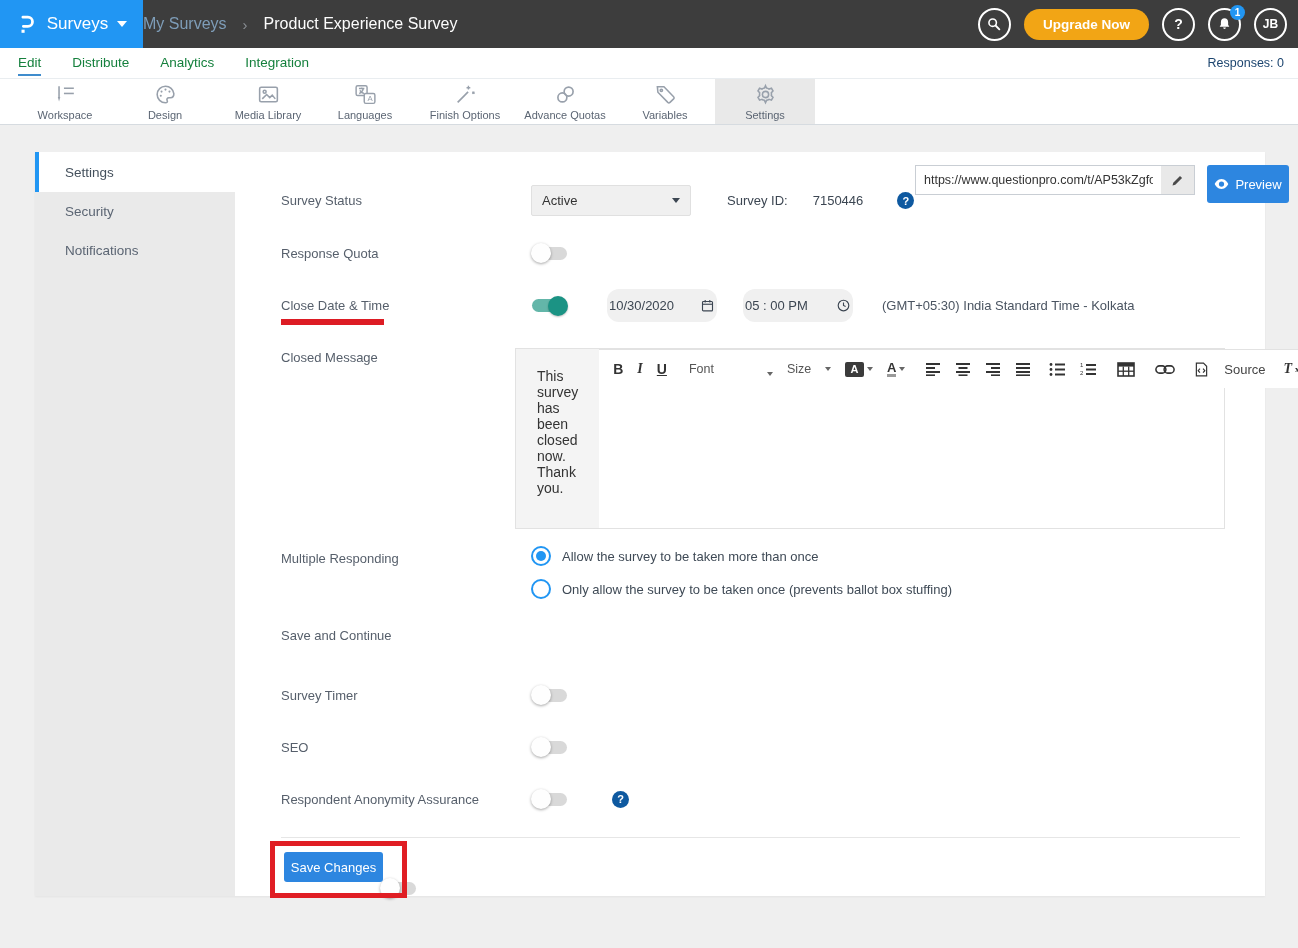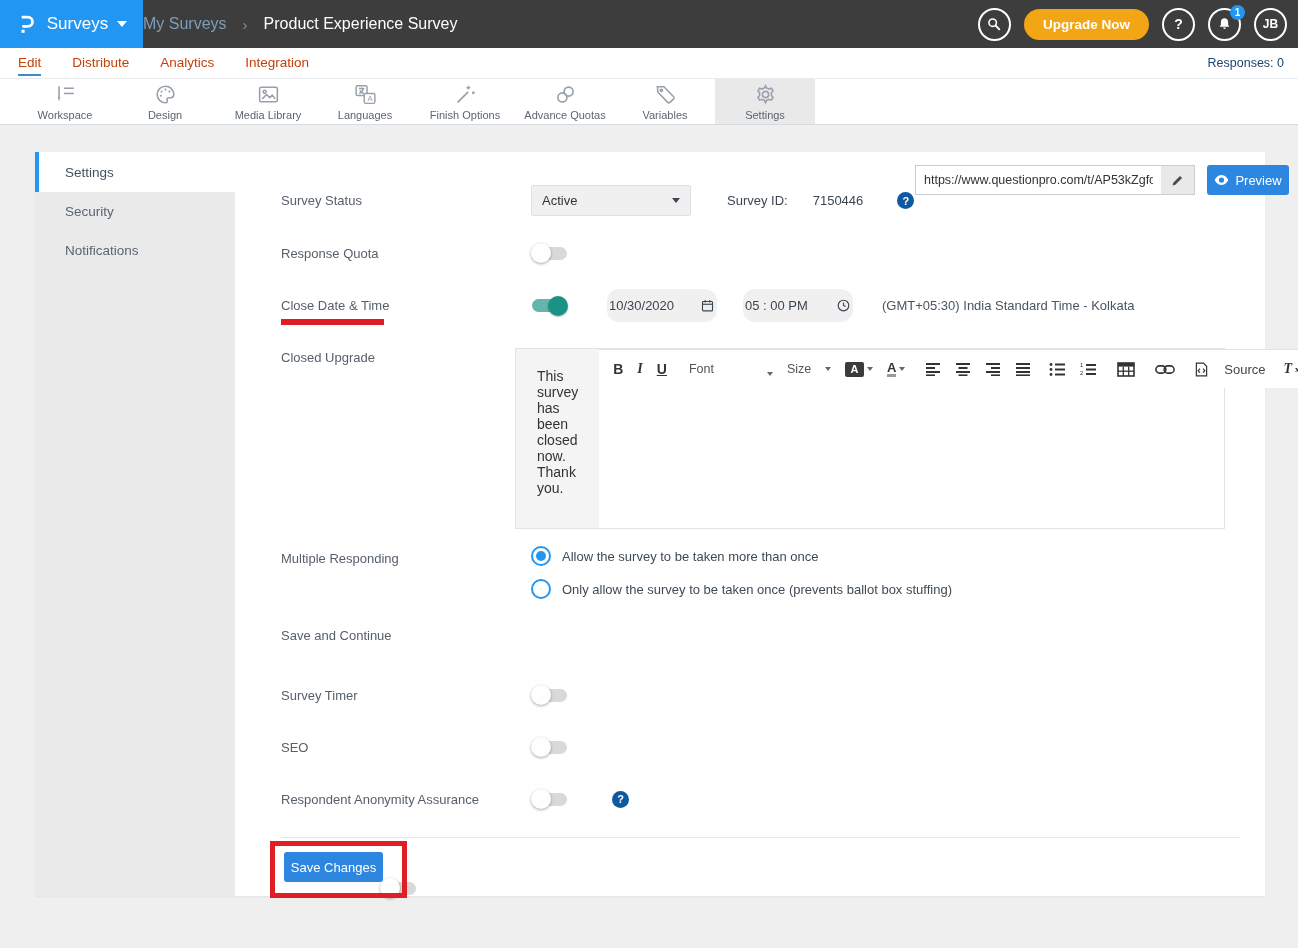--- a/index.html
+++ b/index.html
@@ -14,32 +14,32 @@
   .bc-parent{color:#7e9db8;cursor:pointer;}
   .bc-sep{color:#8a8f94;font-size:15px;}
   .bc-current{color:#fdfdfd;}
   .topbar-right{margin-left:auto;display:flex;align-items:center;gap:13px;padding-right:11px;}
   .circle-btn{width:29px;height:29px;border:2px solid #fff;border-radius:50%;display:flex;align-items:center;justify-content:center;color:#fff;font-weight:bold;font-size:14px;cursor:pointer;position:relative;flex:0 0 auto;}
   .upgrade-btn{background:#f2a515;color:#fff;font-weight:bold;font-size:13.5px;border:none;border-radius:16px;padding:8px 19px;cursor:pointer;}
   .badge{position:absolute;top:-5px;right:-6px;background:#2196f3;color:#fff;font-size:10px;font-weight:bold;min-width:15px;height:15px;border-radius:8px;display:flex;align-items:center;justify-content:center;border:none;}
   
   .navrow{position:absolute;top:48px;left:0;width:100%;height:30px;background:#fff;border-bottom:1px solid #e9edf0;display:flex;align-items:center;z-index:4;}
   .navtabs{display:flex;gap:31px;padding-left:18px;}
-  .navtab{color:#c2410c;font-size:13.5px;padding:5px 0 4px 0;cursor:pointer;}
+  .navtab{color:#15803d;font-size:13.5px;padding:5px 0 4px 0;cursor:pointer;}
   .navtab.active{border-bottom:2px solid #3f8ccd;text-decoration:none;}
   .responses{position:absolute;right:14px;color:#1c456f;font-size:12.5px;}
   
   .toolrow{position:absolute;top:79px;left:0;width:100%;height:45px;background:#fff;border-bottom:1px solid #d6dbe0;z-index:4;}
   .toolitem{position:absolute;top:0;width:100px;height:45px;display:flex;flex-direction:column;align-items:center;justify-content:center;gap:2px;cursor:pointer;}
   .toolitem.active{background:#e9e9e9;}
   .toolitem .tlabel{font-size:11px;color:#5b6573;}
   .urlbox{position:absolute;left:915px;top:86px;width:280px;height:30px;border:1px solid #c9ced4;background:#fff;display:flex;align-items:stretch;box-sizing:border-box;}
   .urlbox input{flex:1;border:none;outline:none;padding:0 8px;font-size:12.5px;color:#333;font-family:"Liberation Sans",sans-serif;min-width:0;}
   .url-edit{width:33px;background:#e9e9e9;display:flex;align-items:center;justify-content:center;cursor:pointer;}
-  .preview-btn{position:absolute;left:1207px;top:86px;width:82px;height:30px;background:#2d86e0;border:none;border-radius:3px;color:#fff;font-size:13px;display:flex;align-items:center;justify-content:center;gap:6px;cursor:pointer;font-family:"Liberation Sans",sans-serif;}
+  .preview-btn{position:absolute;left:1207px;top:86px;width:82px;height:38px;background:#2d86e0;border:none;border-radius:3px;color:#fff;font-size:13px;display:flex;align-items:center;justify-content:center;gap:6px;cursor:pointer;font-family:"Liberation Sans",sans-serif;}
   
   .card{position:absolute;left:35px;top:152px;width:1230px;height:744px;background:#fff;box-shadow:0 1px 2px rgba(0,0,0,0.05);}
   .side{position:absolute;left:0;top:0;width:200px;height:100%;background:#eaeaea;}
   .side-item{height:39px;display:flex;align-items:center;padding-left:30px;font-size:13.5px;color:#5b6573;cursor:pointer;}
   .side-item.active{height:40px;background:#fff;border-left:4px solid #2196f3;padding-left:26px;color:#44505c;}
   
   .frow{position:absolute;left:246px;display:flex;align-items:center;gap:16px;}
   .flabel{width:234px;flex:0 0 234px;font-size:13px;color:#565f6b;position:relative;}
   .red-underline{position:absolute;left:0;top:21px;width:103px;height:6px;background:#dd1c24;}
   .dropdown{width:160px;height:31px;background:#f0f0f0;border:1px solid #e0e0e0;border-radius:2px;display:flex;align-items:center;justify-content:space-between;padding:0 10px;box-sizing:border-box;color:#333;cursor:pointer;}
@@ -296,21 +296,21 @@
         <svg width="15" height="15" viewBox="0 0 24 24" fill="none" stroke="#3c4652" stroke-width="1.8">
             <circle cx="12" cy="12" r="8.5"></circle>
             <path d="M12 7.2V12l3.4 1.6"></path>
           </svg>
       </span>
     </div>
     <span class="tz">(GMT+05:30) India Standard Time - Kolkata</span>
   </div>
 
   <div class="frow" style="top:188px;align-items:flex-start;">
-    <span class="flabel" style="padding-top:10px;">Closed Upgrade</span>
+    <span class="flabel" style="padding-top:10px;">Closed Message</span>
   </div>
   <div class="editor">
     <div class="editor-body">This survey has been closed now. Thank you.</div>
     <div class="editor-bar">
       <span class="ebtn">
           <b>B</b>
         </span>
       <span class="ebtn">
           <span class="it">I</span>
         </span>

